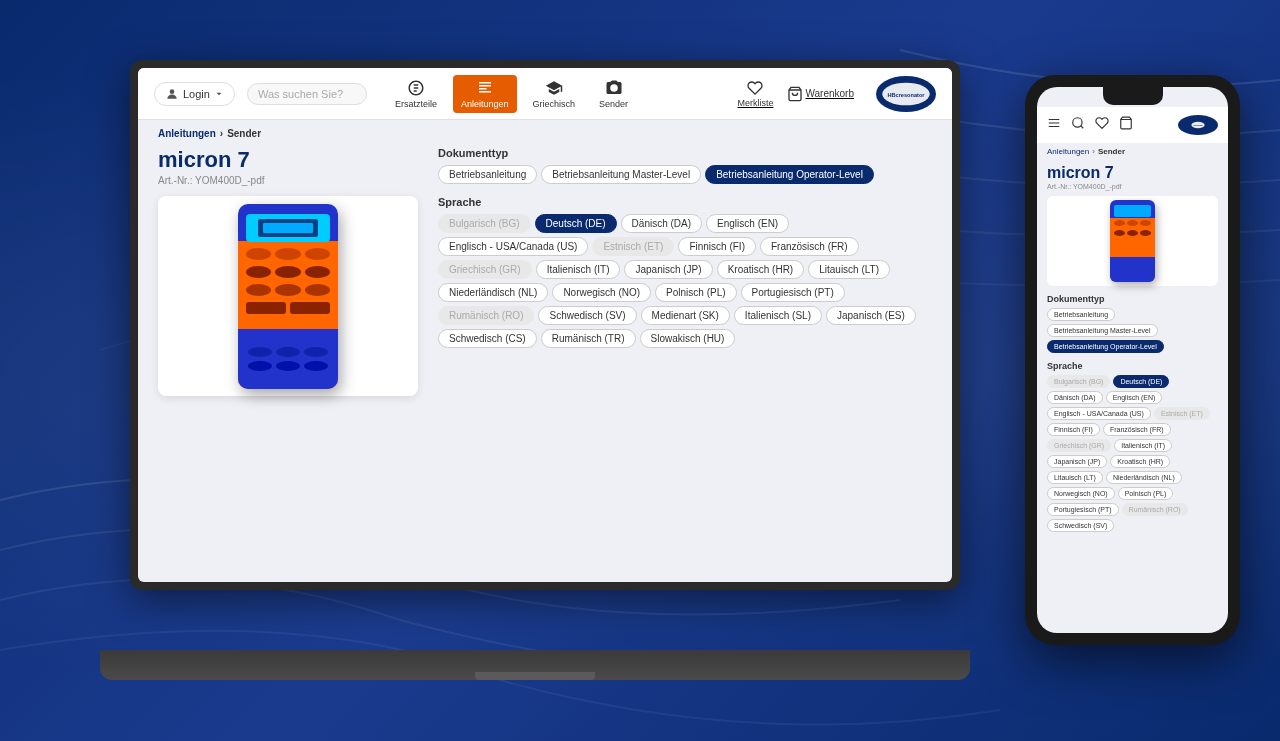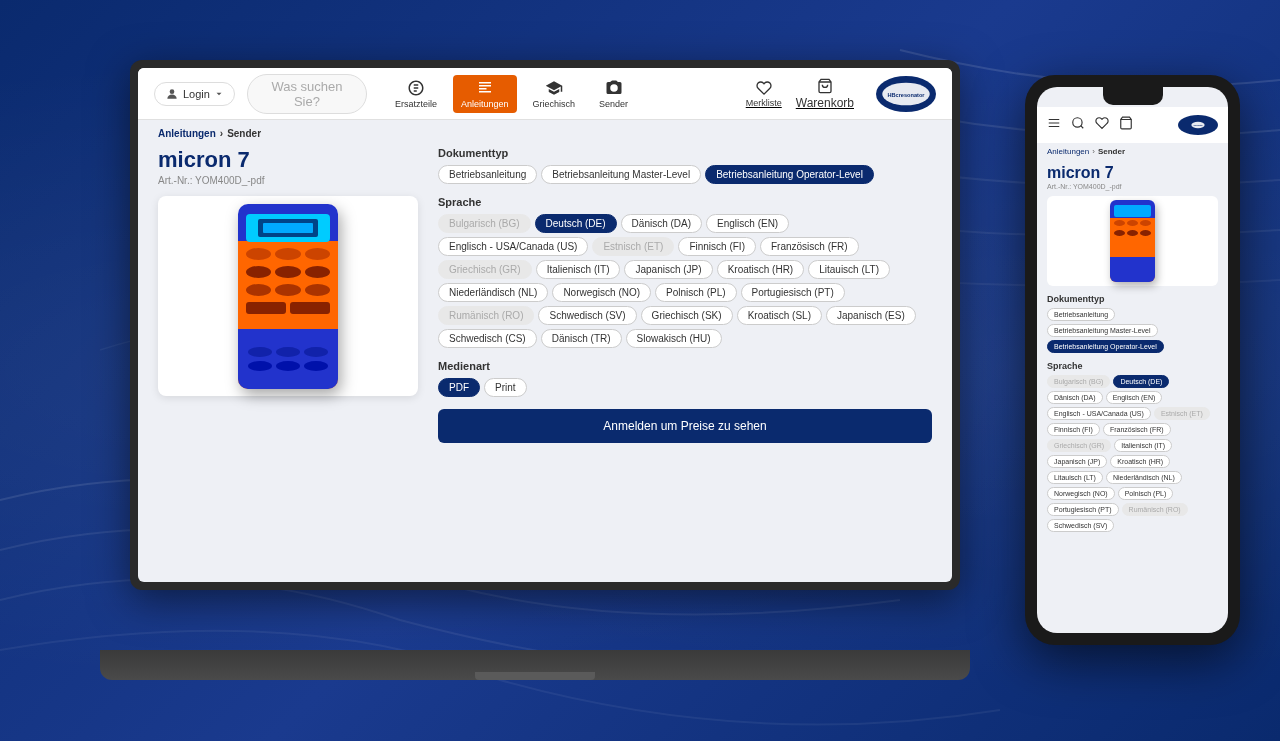--- a/index.html
+++ b/index.html
@@ -149,24 +149,23 @@
       padding: 4px 10px;
       font-size: 11px;
       color: #333;
     }
 
     .nav-search {
       flex: 0 0 120px;
       border: 1px solid #ddd;
       border-radius: 20px;
       padding: 4px 10px;
-      font-size: 13px;
+      font-size: 11px;
       color: #aaa;
       background: #f8f8f8;
-      text-align: center;
     }
 
     .nav-icons {
       display: flex;
       gap: 8px;
       align-items: center;
       margin-left: 8px;
     }
 
     .nav-icon-item {
@@ -511,21 +510,21 @@
 
           <div class="nav-spacer"></div>
 
           <div style="display:flex; gap:14px; align-items:center; margin-right:10px;text-decoration:underline;">
             <div style="display:flex; flex-direction:column; align-items:center; gap:2px; font-size:9px; color:#333;">
               <svg width="16" height="16" viewBox="0 0 24 24" fill="none" stroke="#333" stroke-width="2">
                   <path d="M20.84 4.61a5.5 5.5 0 00-7.78 0L12 5.67l-1.06-1.06a5.5 5.5 0 00-7.78 7.78l1.06 1.06L12 21.23l7.78-7.78 1.06-1.06a5.5 5.5 0 000-7.78z"></path>
                 </svg>
               <span>Merkliste</span>
             </div>
-            <div style="display:flex; flex-direction:column; align-items:center; gap:2px; font-size:12px; color:#333;">
+            <div style="display:flex; flex-direction:row; align-items:center; gap:2px; font-size:10px; color:#333;">
               <svg width="16" height="16" viewBox="0 0 24 24" fill="none" stroke="#333" stroke-width="2">
                   <path d="M6 2L3 6v14a2 2 0 002 2h14a2 2 0 002-2V6l-3-4z"></path>
                   <line x1="3" y1="6" x2="21" y2="6"></line>
                   <path d="M16 10a4 4 0 01-8 0"></path>
                 </svg>
               <span>Warenkorb</span>
             </div>
           </div>
 
           <div class="nav-logo">
@@ -621,38 +620,30 @@
                 <div class="tag">Italienisch (IT)</div>
                 <div class="tag">Japanisch (JP)</div>
                 <div class="tag">Kroatisch (HR)</div>
                 <div class="tag">Litauisch (LT)</div>
                 <div class="tag">Niederländisch (NL)</div>
                 <div class="tag">Norwegisch (NO)</div>
                 <div class="tag">Polnisch (PL)</div>
                 <div class="tag">Portugiesisch (PT)</div>
                 <div class="tag active-disabled">Rumänisch (RO)</div>
                 <div class="tag">Schwedisch (SV)</div>
-                <div class="tag">Griechisch (SK)</div>
-                <div class="tag">Kroatisch (SL)</div>
+                <div class="tag">Medienart (SK)</div>
+                <div class="tag">Italienisch (SL)</div>
                 <div class="tag">Japanisch (ES)</div>
                 <div class="tag">Schwedisch (CS)</div>
-                <div class="tag">Dänisch (TR)</div>
+                <div class="tag">Rumänisch (TR)</div>
                 <div class="tag">Slowakisch (HU)</div>
               </div>
             </div>
 
-            <div class="filter-group">
-              <div class="filter-label">Medienart</div>
-              <div class="tags">
-                <div class="tag active-dark">PDF</div>
-                <div class="tag">Print</div>
-              </div>
-            </div>
-
-            <button class="btn-primary">Anmelden um Preise zu sehen</button>
+
           </div>
         </div>
 
       </div>
     </div>
   </div>
   <div class="laptop-base"></div>
 </div>
 
 <div class="phone">

